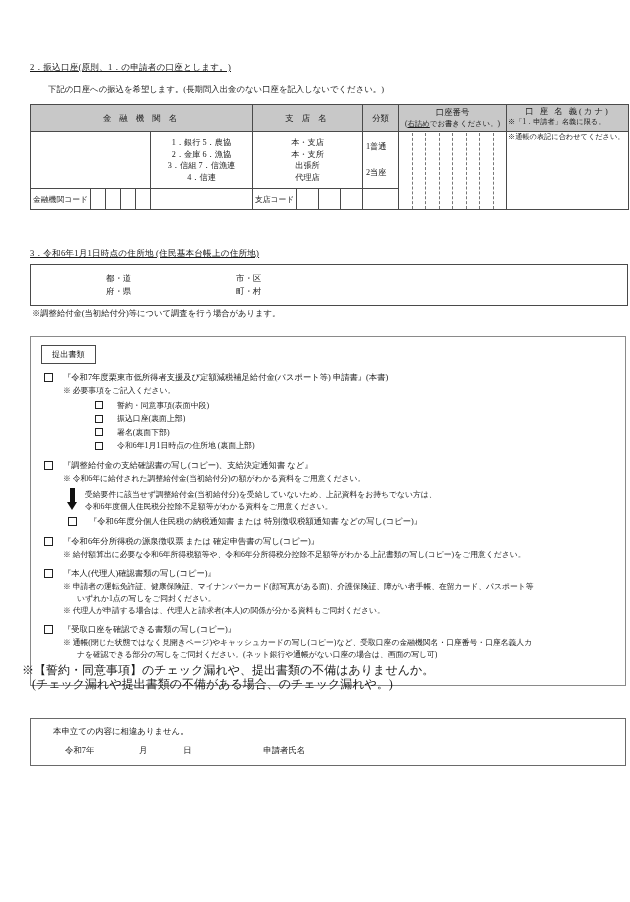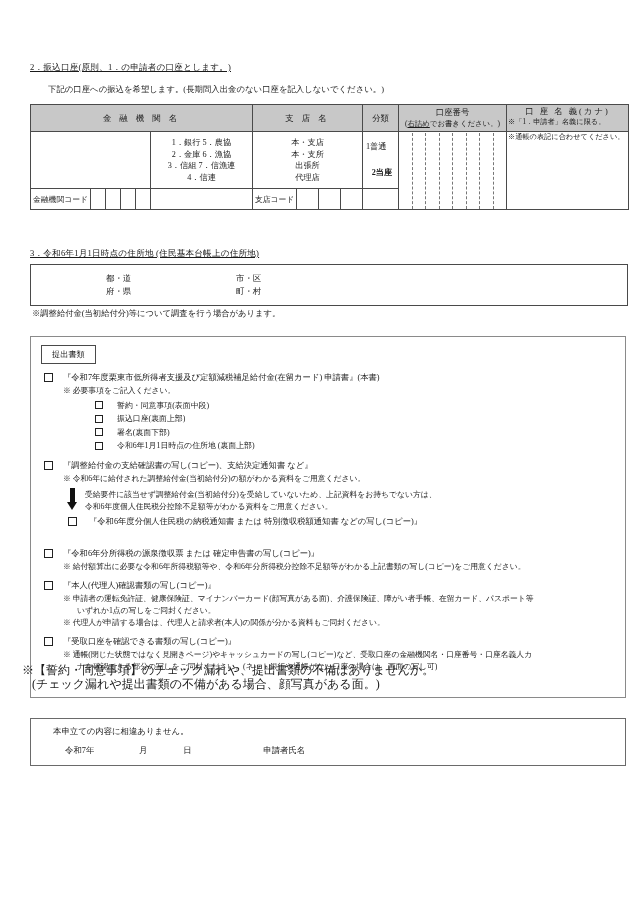--- a/index.html
+++ b/index.html
@@ -250,21 +250,21 @@
           <div>4．信連</div>
         </td>
         <td class="branchlist">
           <div>本・支店</div>
           <div>本・支所</div>
           <div>出張所</div>
           <div>代理店</div>
         </td>
         <td>
           <div style="line-height:26px; text-align:left; padding-left:3px;">1普通</div>
-          <div style="line-height:26px; text-align:center; padding-left:3px;font-weight:bold;">2当座</div>
+          <div style="line-height:26px; text-align:left; padding-left:3px;">2当座</div>
         </td>
         <td rowspan="2" style="padding:0;">
           <div class="digits" style="height:76px;">
             <i></i>
                 <i></i>
                 <i></i>
                 <i></i>
                 <i></i>
                 <i></i>
                 <i></i>
@@ -332,21 +332,21 @@
   <div class="abs" style="left:32px; top:308px; font-size:8.3px;">※調整給付金(当初給付分)等について調査を行う場合があります。</div>
 
   <div class="abs" style="left:30px; top:336px;">
     <div class="docbox">
 
       <div class="tag">提出書類</div>
 
       
       <div class="item">
         <span class="cbox"></span>
-        <div class="item-title">『令和7年度栗東市低所得者支援及び定額減税補足給付金(在留カード)  申請書』(本書)</div>
+        <div class="item-title">『令和7年度栗東市低所得者支援及び定額減税補足給付金(パスポート等)  申請書』(本書)</div>
         <div class="item-note">※ 必要事項をご記入ください。</div>
         <div class="sub-list">
           <div class="sub-item">
             <span class="sub-cbox"></span>
             <span>誓約・同意事項(表面中段)</span>
           </div>
           <div class="sub-item">
             <span class="sub-cbox"></span>
             <span>振込口座(裏面上部)</span>
           </div>
@@ -370,21 +370,21 @@
 
       <div class="arrow-row" style="margin-left:22px; margin-bottom:3px;">
         <span class="arrow">
           <span class="shaft"></span>
             <span class="head"></span>
         </span>
         <div class="item-note" style="margin-top:0;"><span>受給要件に該当せず調整給付金(当初給付分)を受給していないため、上記資料をお持ちでない方は、</span></div>
         <div class="item-note" style="margin-top:0;">令和6年度個人住民税分控除不足額等がわかる資料をご用意ください。</div>
       </div>
 
-      <div class="item indent-item" style="margin-left:22px; margin-bottom:20px;">
+      <div class="item indent-item" style="margin-left:22px; margin-bottom:8px;">
         <span class="cbox"></span>
         <div class="item-title" style="padding-left:4px;">『令和6年度分個人住民税の納税通知書 または 特別徴収税額通知書 などの写し(コピー)』</div>
       </div>
 
       
       <div class="item">
         <span class="cbox"></span>
         <div class="item-title">『令和6年分所得税の源泉徴収票 または 確定申告書の写し(コピー)』</div>
         <div class="item-note">※ 給付額算出に必要な令和6年所得税額等や、令和6年分所得税分控除不足額等がわかる上記書類の写し(コピー)をご用意ください。</div>
       </div>
@@ -404,21 +404,21 @@
         <div class="item-title">『受取口座を確認できる書類の写し(コピー)』</div>
         <div class="item-note">※ 通帳(閉じた状態ではなく見開きページ)やキャッシュカードの写し(コピー)など、受取口座の金融機関名・口座番号・口座名義人カ</div>
         <div class="item-note" style="padding-left:14px; margin-top:0;">ナを確認できる部分の写しをご同封ください。(ネット銀行や通帳がない口座の場合は、画面の写し可)</div>
       </div>
 
     </div>
   </div>
 
   <div class="abs" style="left:22px; top:664px;">
     <div class="footnote">※【誓約・同意事項】のチェック漏れや、提出書類の不備はありませんか。</div>
-    <div class="footnote" style="padding-left:10px;">(チェック漏れや提出書類の不備がある場合、顔写真がある面。)</div>
+    <div class="footnote" style="padding-left:10px;">(チェック漏れや提出書類の不備がある場合、のチェック漏れや。)</div>
   </div>
 
   <div class="abs" style="left:30px; top:718px;">
     <div class="declbox">
       <div>本申立ての内容に相違ありません。</div>
       <div class="decl-line2">
         <span style="width:72px;">令和7年</span>
         <span style="width:42px;">月</span>
         <span style="width:78px;">日</span>
         <span>申請者氏名</span>

